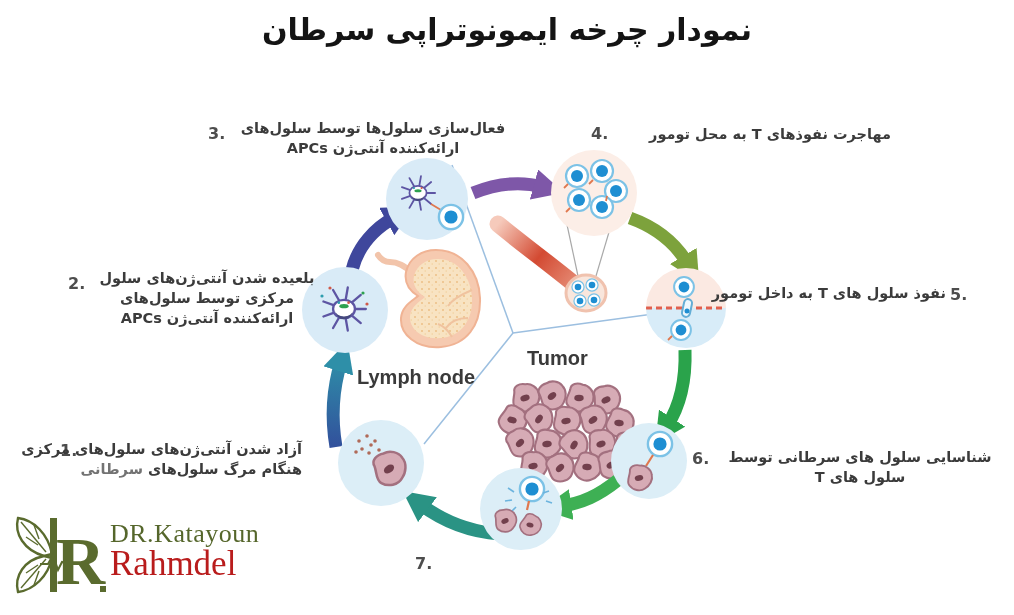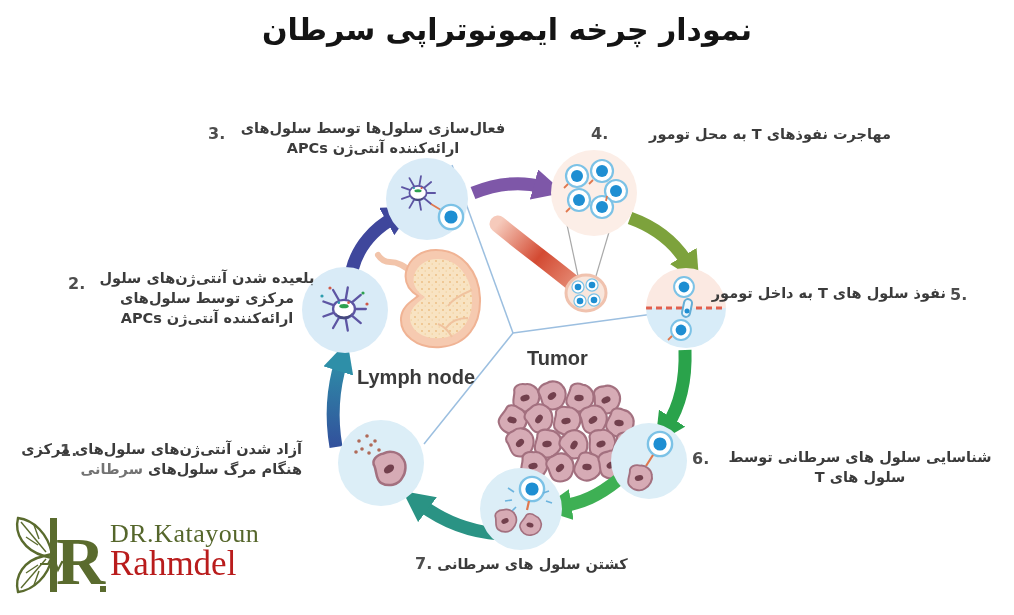--- a/index.html
+++ b/index.html
@@ -289,23 +289,20 @@
 
 <div class="txt steptext alignr" style="left:718px;top:283px;width:228px;" dir="rtl">
   <span class="ln">نفوذ سلول های  T  به داخل تومور</span>
 </div>
 
 <div class="txt steptext center" style="left:724px;top:447px;width:272px;" dir="rtl">
   <span class="ln">شناسایی سلول های سرطانی توسط</span>
   <span class="ln">سلول های T</span>
 </div>
 
-<div class="txt steptext center" style="left:430px;top:554px;width:205px;" dir="rtl">
-  <span class="ln">کشتن سلول های سرطانی</span>
-</div>
 
 <div class="txt center-label" style="left:357px;top:366px;">Lymph node</div>
 <div class="txt center-label" style="left:527px;top:347px;">Tumor</div>
 
 <div class="txt logo-top" style="left:110px;top:519px;">DR.Katayoun</div>
 <div class="txt logo-bottom" style="left:110px;top:544px;">Rahmdel</div>
 
 </div>
 
 </body></html>

